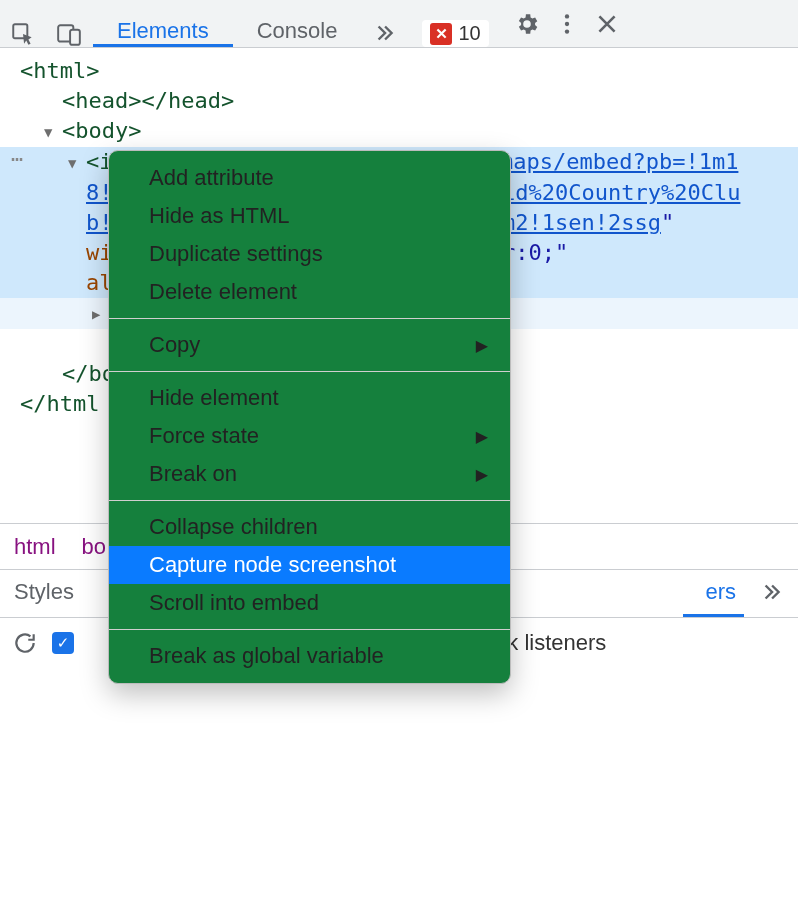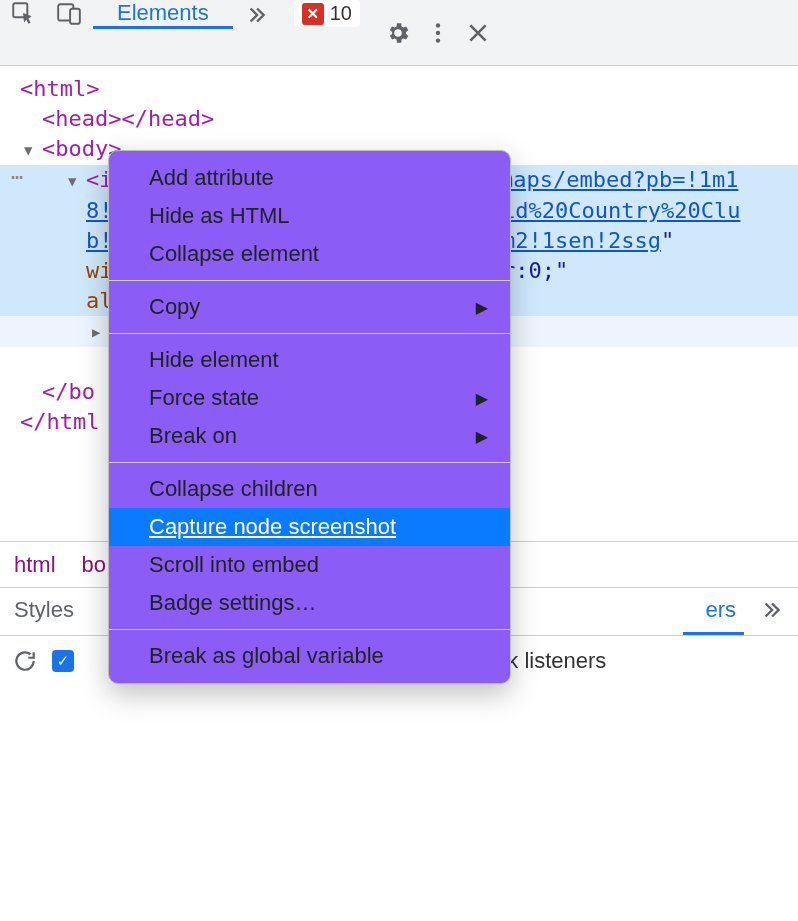--- a/index.html
+++ b/index.html
@@ -1,23 +1,23 @@
 <!DOCTYPE html>
 <html><head>
 <meta charset="utf-8">
 <style>
   * { box-sizing: border-box; margin: 0; padding: 0; }
   html, body { width: 798px; height: 921px; font-family: -apple-system, "Helvetica Neue", Arial, sans-serif; overflow: hidden; }
   body { background: #fff; color: #333; }
 
   
   .toolbar {
-    height: 66px;
+    height: 48px;
     display: flex;
-    align-items: flex-start;
+    align-items: flex-end;
     background: #f1f3f4;
     border-bottom: 1px solid #cacdd1;
   }
   .toolbar .sect { display: flex; align-items: center; }
   .toolbar .btn {
     width: 46px; height: 100%;
     display: flex; align-items: center; justify-content: center;
     color: #5f6368;
   }
   .toolbar .divider { width: 1px; background: #cacdd1; }
@@ -41,23 +41,23 @@
   }
   .errbadge .errbox {
     width:22px; height:22px; background:#d93025; border-radius:3px;
     display:flex; align-items:center; justify-content:center;
     color:#fff; font-weight:bold; font-size:15px;
   }
 
   
   .domwrap { height: 475px; overflow:hidden; position:relative; font-family: Menlo, Consolas, monospace; font-size:22px; line-height:30px; }
   .domwrap .pad { padding-left:20px; }
-  .indent1 { padding-left: 24px; }
+  .indent1 { padding-left: 44px; }
   .indent2 { padding-left: 68px; }
-  .domwrap .punct { color:#a21caf;text-align:center; }
+  .domwrap .punct { color:#14532d;text-align:center; }
   .domwrap .attrname { color:#994500; }
   .domwrap .attrval { color:#1a1aa6; }
   .domwrap .link { color:#1155cc; text-decoration: underline; }
   .domwrap .rowbtns { position:absolute; left:0; top:96px; color:#888; font-size:20px; width:34px; text-align:center; }
   .domwrap .highlight { background:#cfe8fc; }
   .domwrap .shadow { background:#ecf5fd; }
   .domwrap .arrow { display:inline-block; width:14px; color:#6e6e6e; font-size:14px; margin-right:4px; vertical-align:middle; }
   .domwrap .sp { display:inline-block; width:14px; margin-right:4px; }
   .domwrap .dollar { color:#777; font-style: italic; }
 
@@ -70,35 +70,35 @@
   .subtab.first { padding-left:14px; }
 
   .filterbar { height:50px; border-top:1px solid #cacdd1; display:flex; align-items:center; padding-left:12px; gap:14px; font-size:22px; color:#333; }
   .filterbar .reload { color:#5f6368; }
   .filterbar .chk { width:22px; height:22px; border-radius:4px; background:#1a73e8; display:flex; align-items:center; justify-content:center; color:#fff; font-size:15px; }
 
   
   .ctxmenu {
     position:absolute;
     left:108px; top:150px; width:403px;
-    background:#8b5cf6;
+    background:#15803d;
     border:1px solid #bcbcbc;
     border-radius:10px;
     box-shadow: 0 10px 28px rgba(0,0,0,.25);
     padding:8px 0;
     font-size:22px;
     color:#222;
     z-index:10;
   }
   .ctxmenu .mi {
     height:38px;
     display:flex; align-items:center; justify-content:space-between;
     padding:0 22px 0 40px;
   }
-  .ctxmenu .mi.sel { background:#0a7bff; color:#fff;text-decoration:underline; }
+  .ctxmenu .mi.sel { background:#0a7bff; color:#fff; }
   .ctxmenu .sep { height:1px; background:#cfcfcf; margin:7px 0; }
   .ctxmenu .sub { font-size:16px; color:#222; }
 
   
   .svgicon { width:26px; height:26px; display:block; }
 </style>
 </head>
 <body>
 
 <div class="toolbar">
@@ -114,20 +114,23 @@
         <rect x="2" y="4" width="14" height="15" rx="2"></rect>
         <rect x="13" y="8" width="9" height="14" rx="2" fill="#f1f3f4"></rect>
       </svg>
     </div>
   </div>
   <div class="divider"></div>
   <div class="tabs">
     <div class="tab active">
         <span>Elements</span>
       </div>
+    <div class="tab">
+        <span>Console</span>
+      </div>
     <div class="tab-overflow">
       <svg class="svgicon" viewBox="0 0 24 24" fill="none" stroke="currentColor" stroke-width="2.2">
         <path d="M7 6l6 6-6 6"></path>
           <path d="M13 6l6 6-6 6"></path>
       </svg>
     </div>
   </div>
   <div class="divider"></div>
   <div class="sect" style="padding:0 14px;">
     <div class="errbadge">
@@ -246,21 +249,24 @@
 </div>
 
 <div class="ctxmenu" id="ctxmenu">
     <div class="mi">
       <span>Add attribute</span>
     </div>
     <div class="mi">
       <span>Hide as HTML</span>
     </div>
     <div class="mi">
-      <span>Collapse element</span>
+      <span>Duplicate settings</span>
+    </div>
+    <div class="mi">
+      <span>Delete element</span>
     </div>
     <div class="sep"></div>
     <div class="mi">
       <span>Copy</span>
       <span class="sub">▶</span>
     </div>
     <div class="sep"></div>
     <div class="mi">
       <span>Hide element</span>
     </div>
@@ -275,20 +281,17 @@
     <div class="sep"></div>
     <div class="mi">
       <span>Collapse children</span>
     </div>
     <div class="mi sel">
       <span>Capture node screenshot</span>
     </div>
     <div class="mi">
       <span>Scroll into embed</span>
     </div>
-    <div class="mi">
-      <span>Badge settings…</span>
-    </div>
     <div class="sep"></div>
     <div class="mi">
       <span>Break as global variable</span>
     </div>
   </div>
 
 </body></html>

